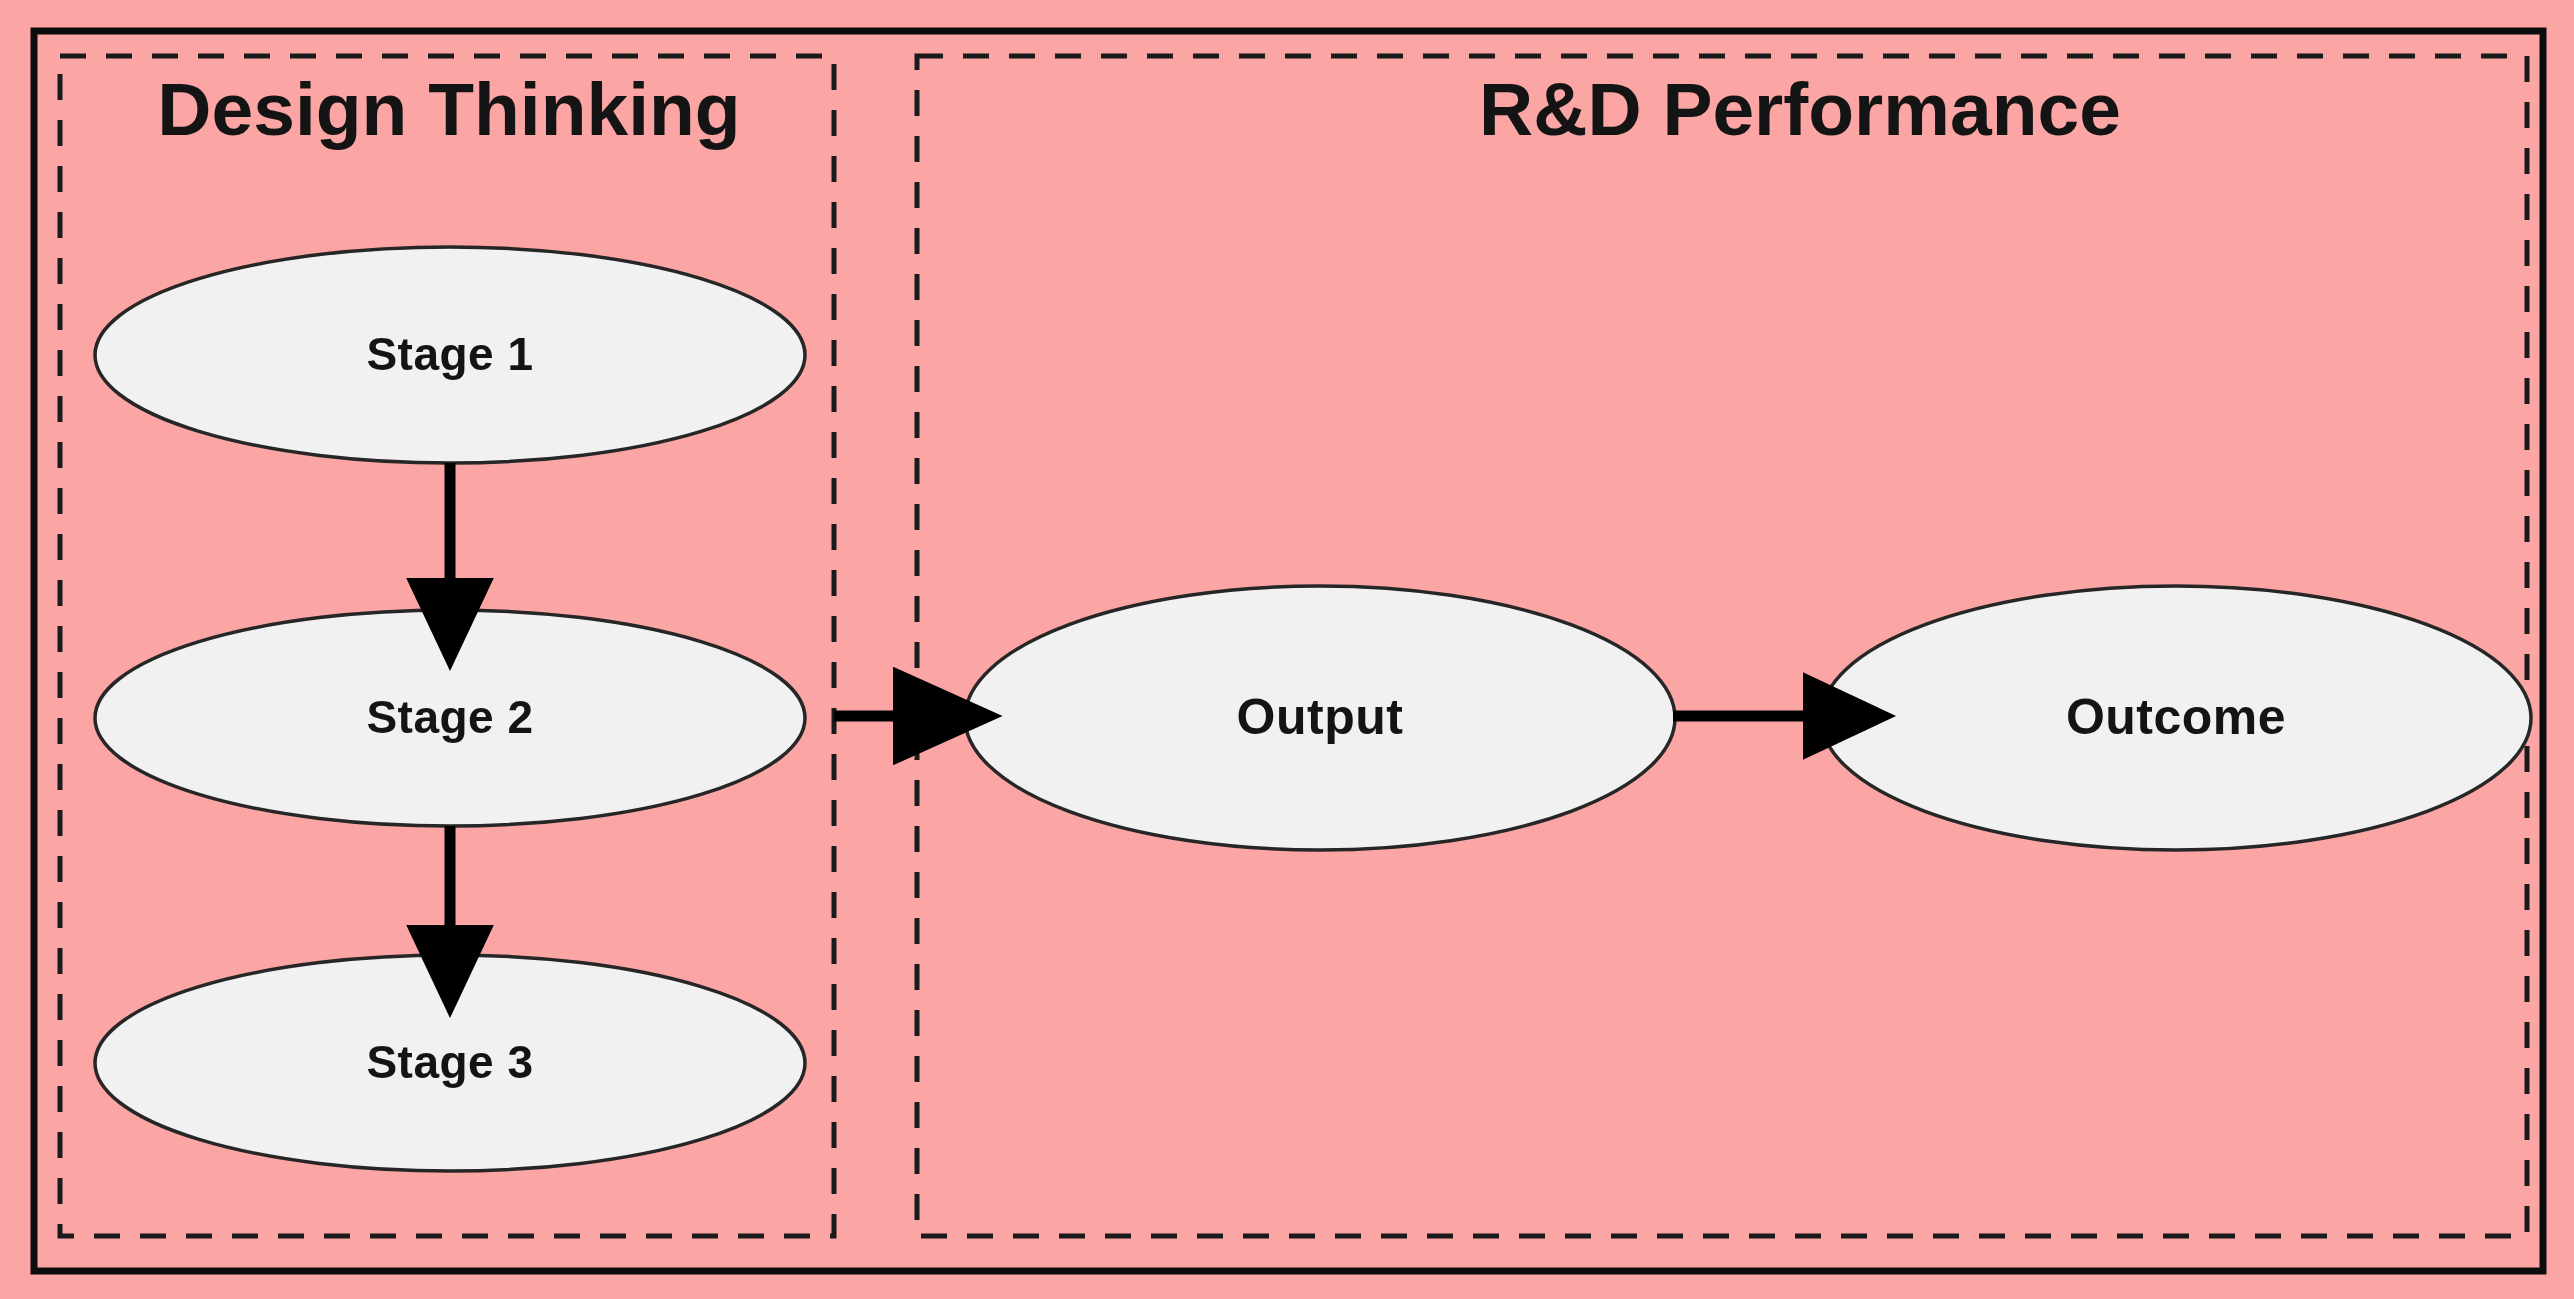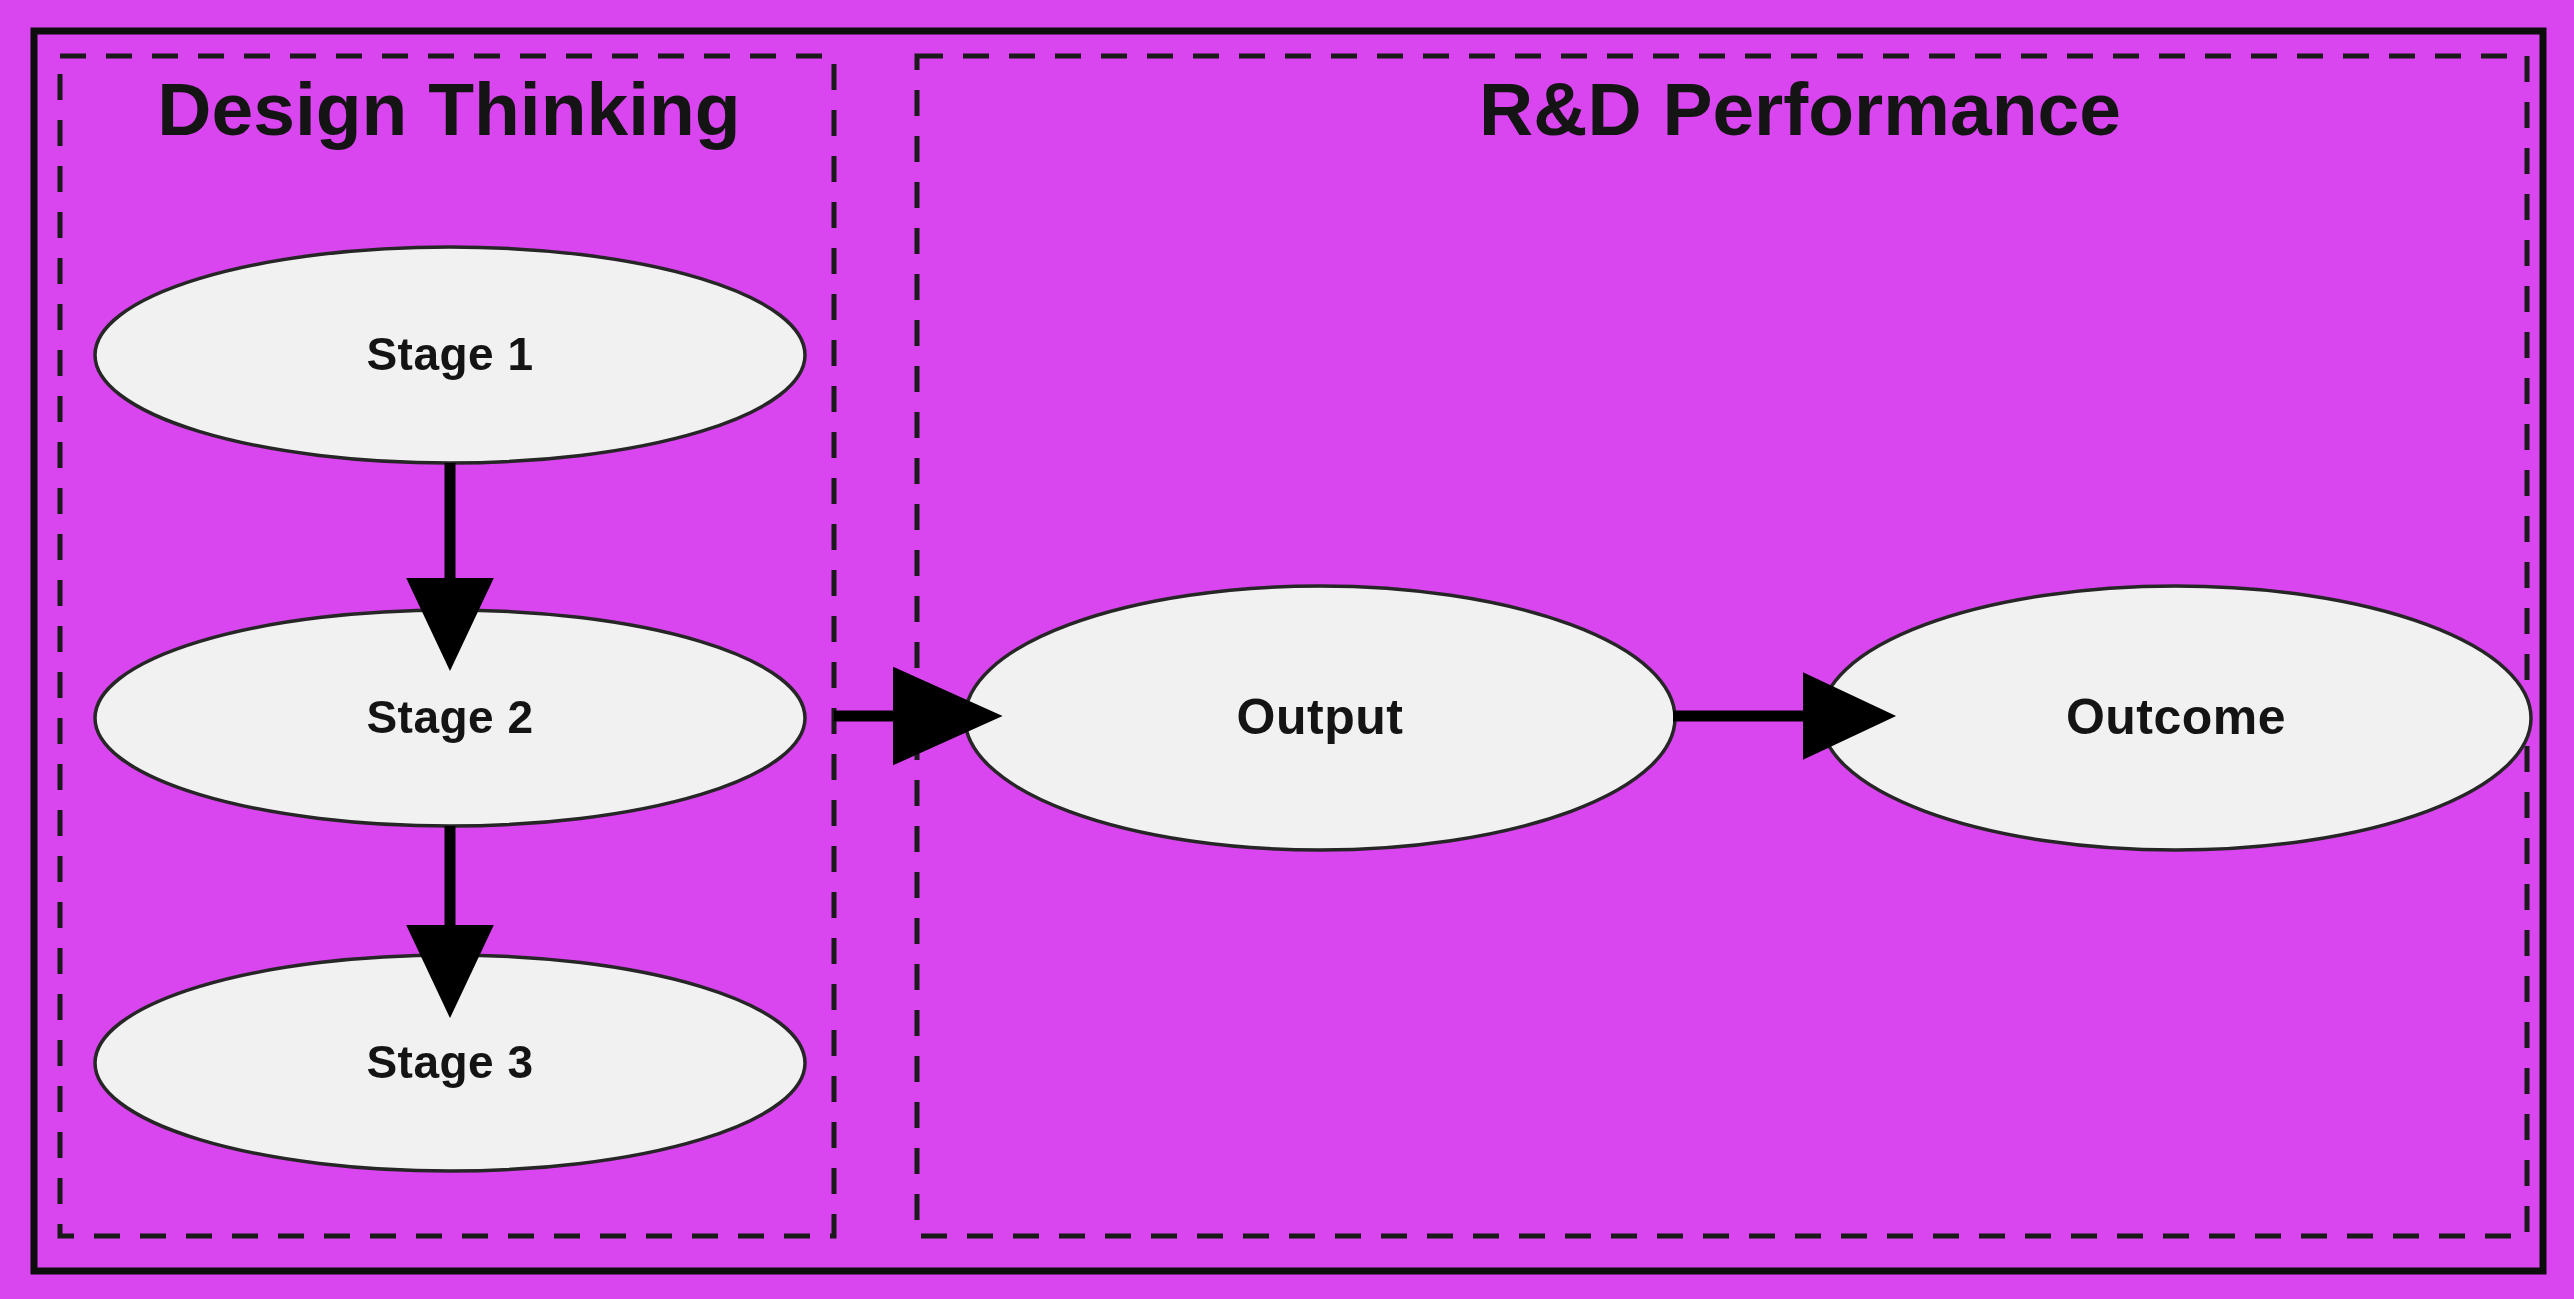--- a/index.html
+++ b/index.html
@@ -7,21 +7,21 @@
     padding: 0;
     background: #ffffff;
   }
   body {
     font-family: "Liberation Sans", sans-serif;
   }
   #canvas {
     position: relative;
     width: 2574px;
     height: 1299px;
-    background: #d946ef;
+    background: #fca5a5;
     overflow: hidden;
   }
   #diagram-svg {
     position: absolute;
     top: 0;
     left: 0;
     width: 2574px;
     height: 1299px;
     display: block;
   }

